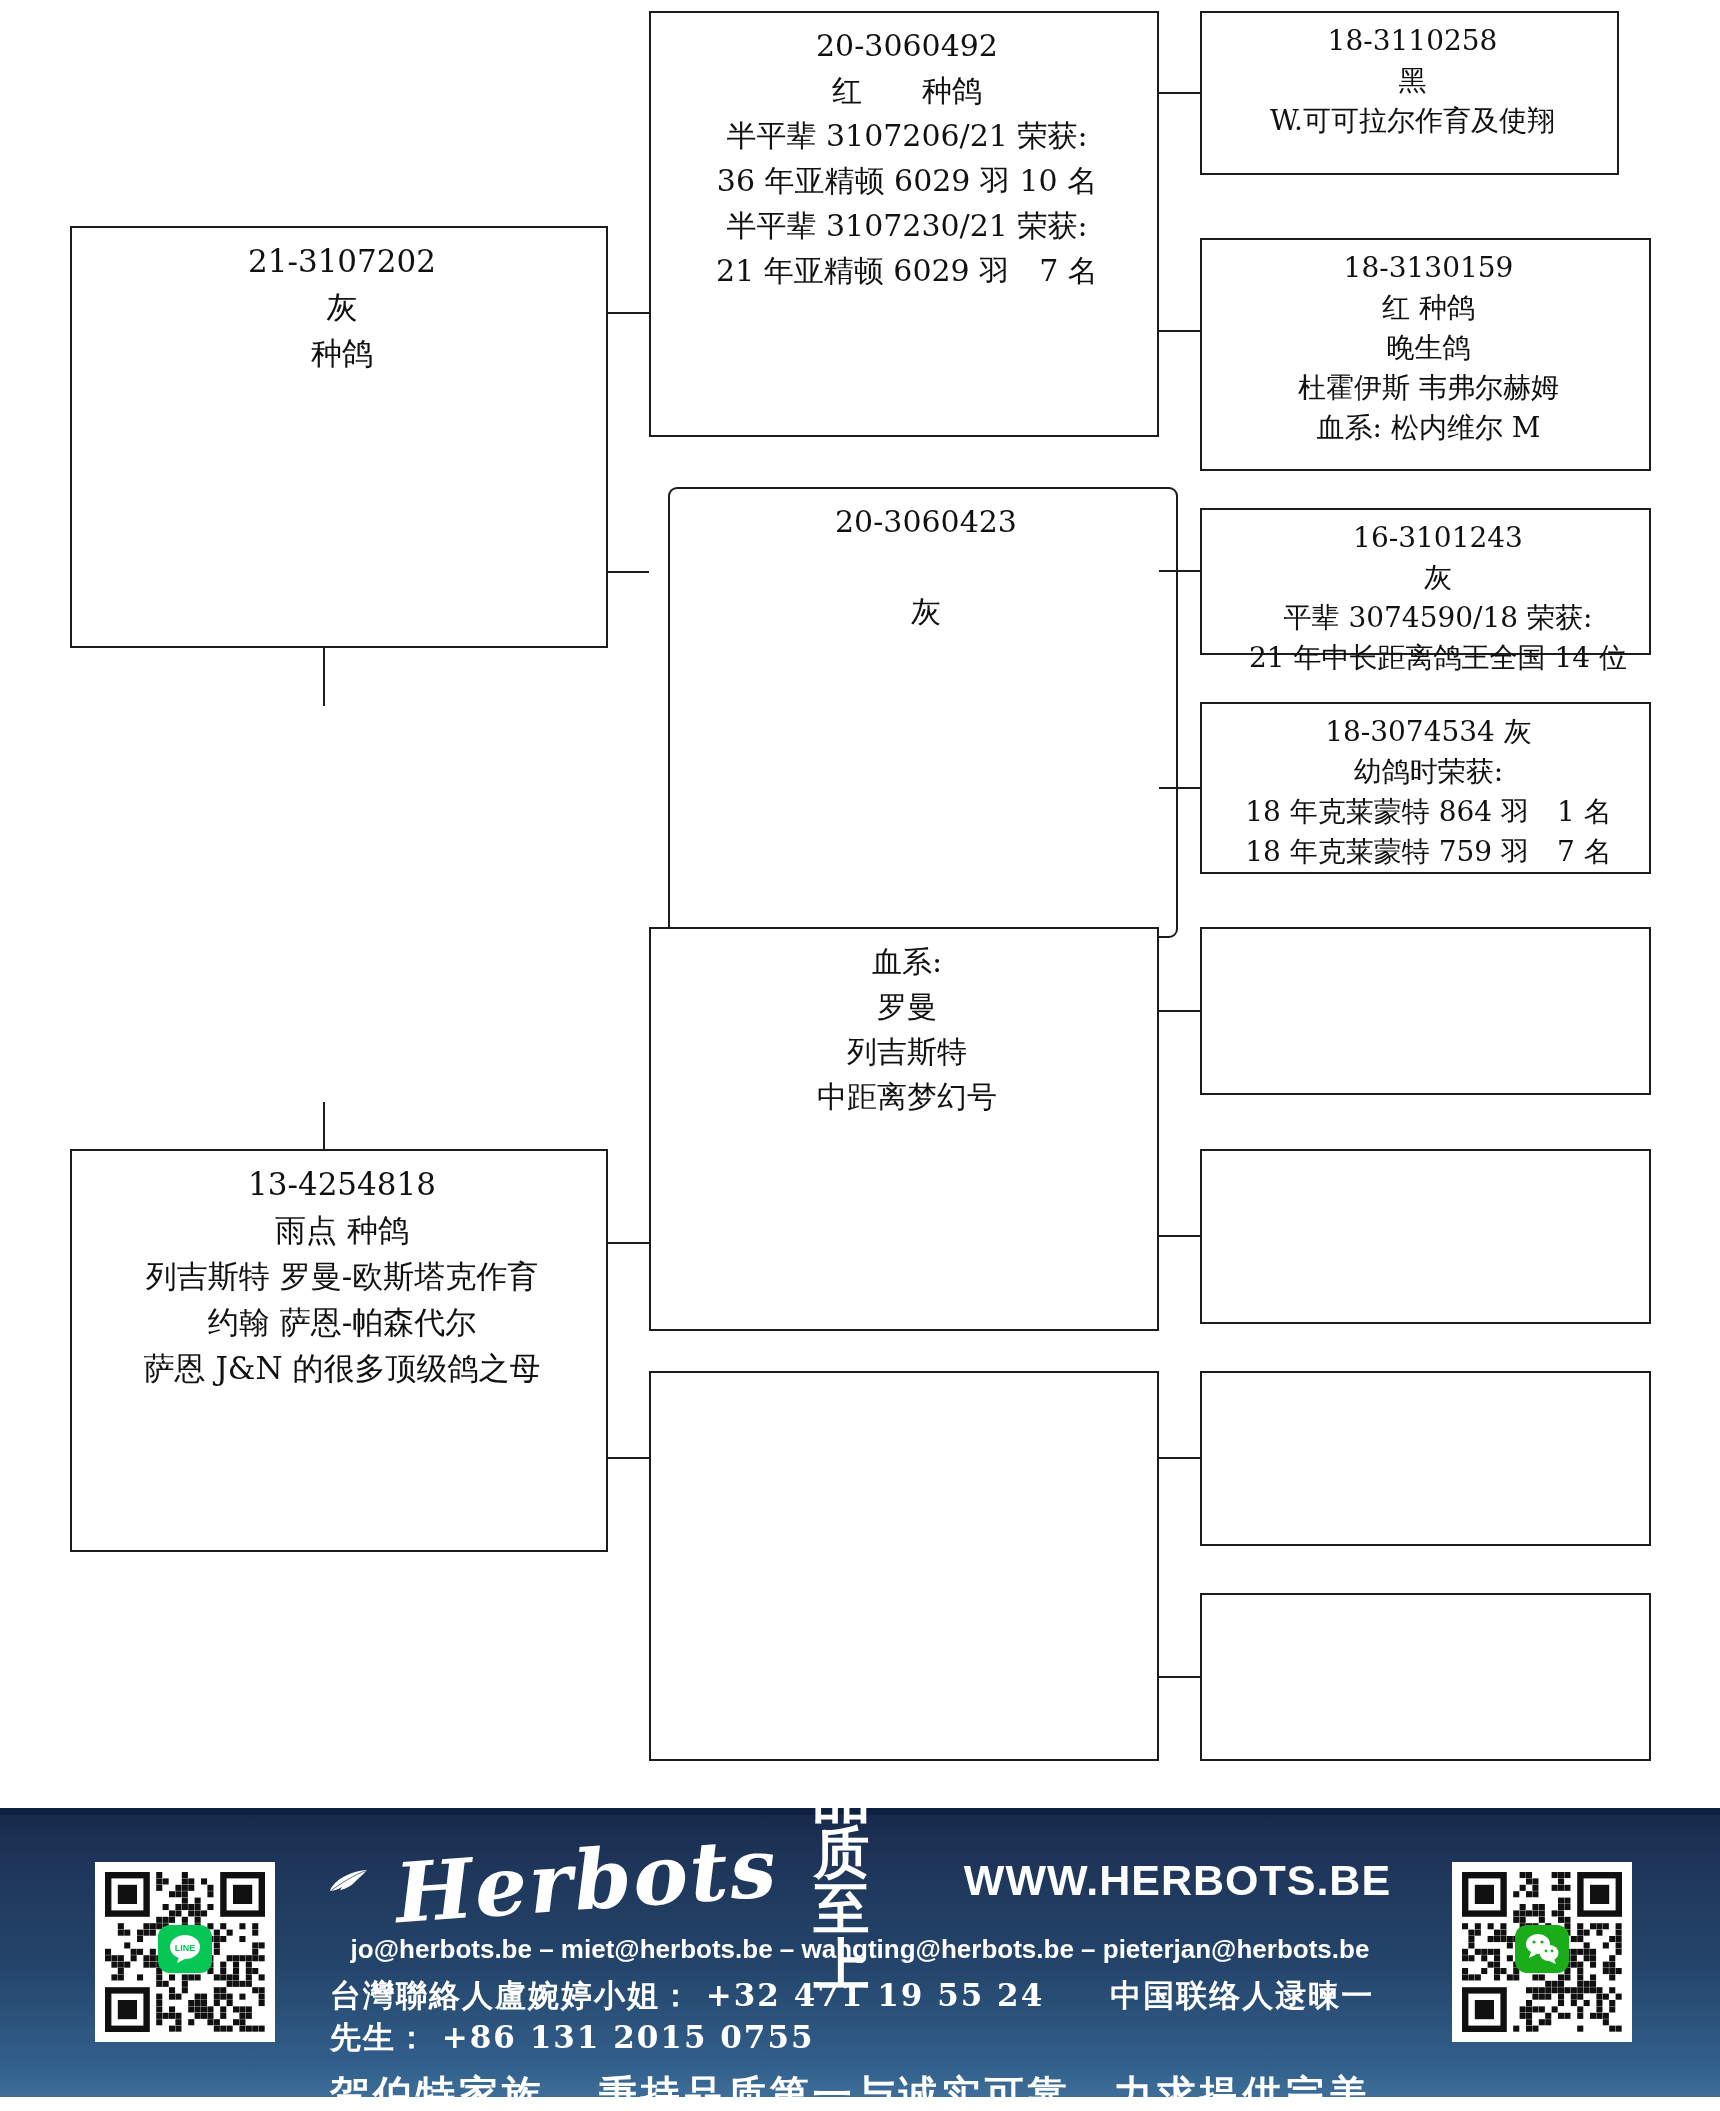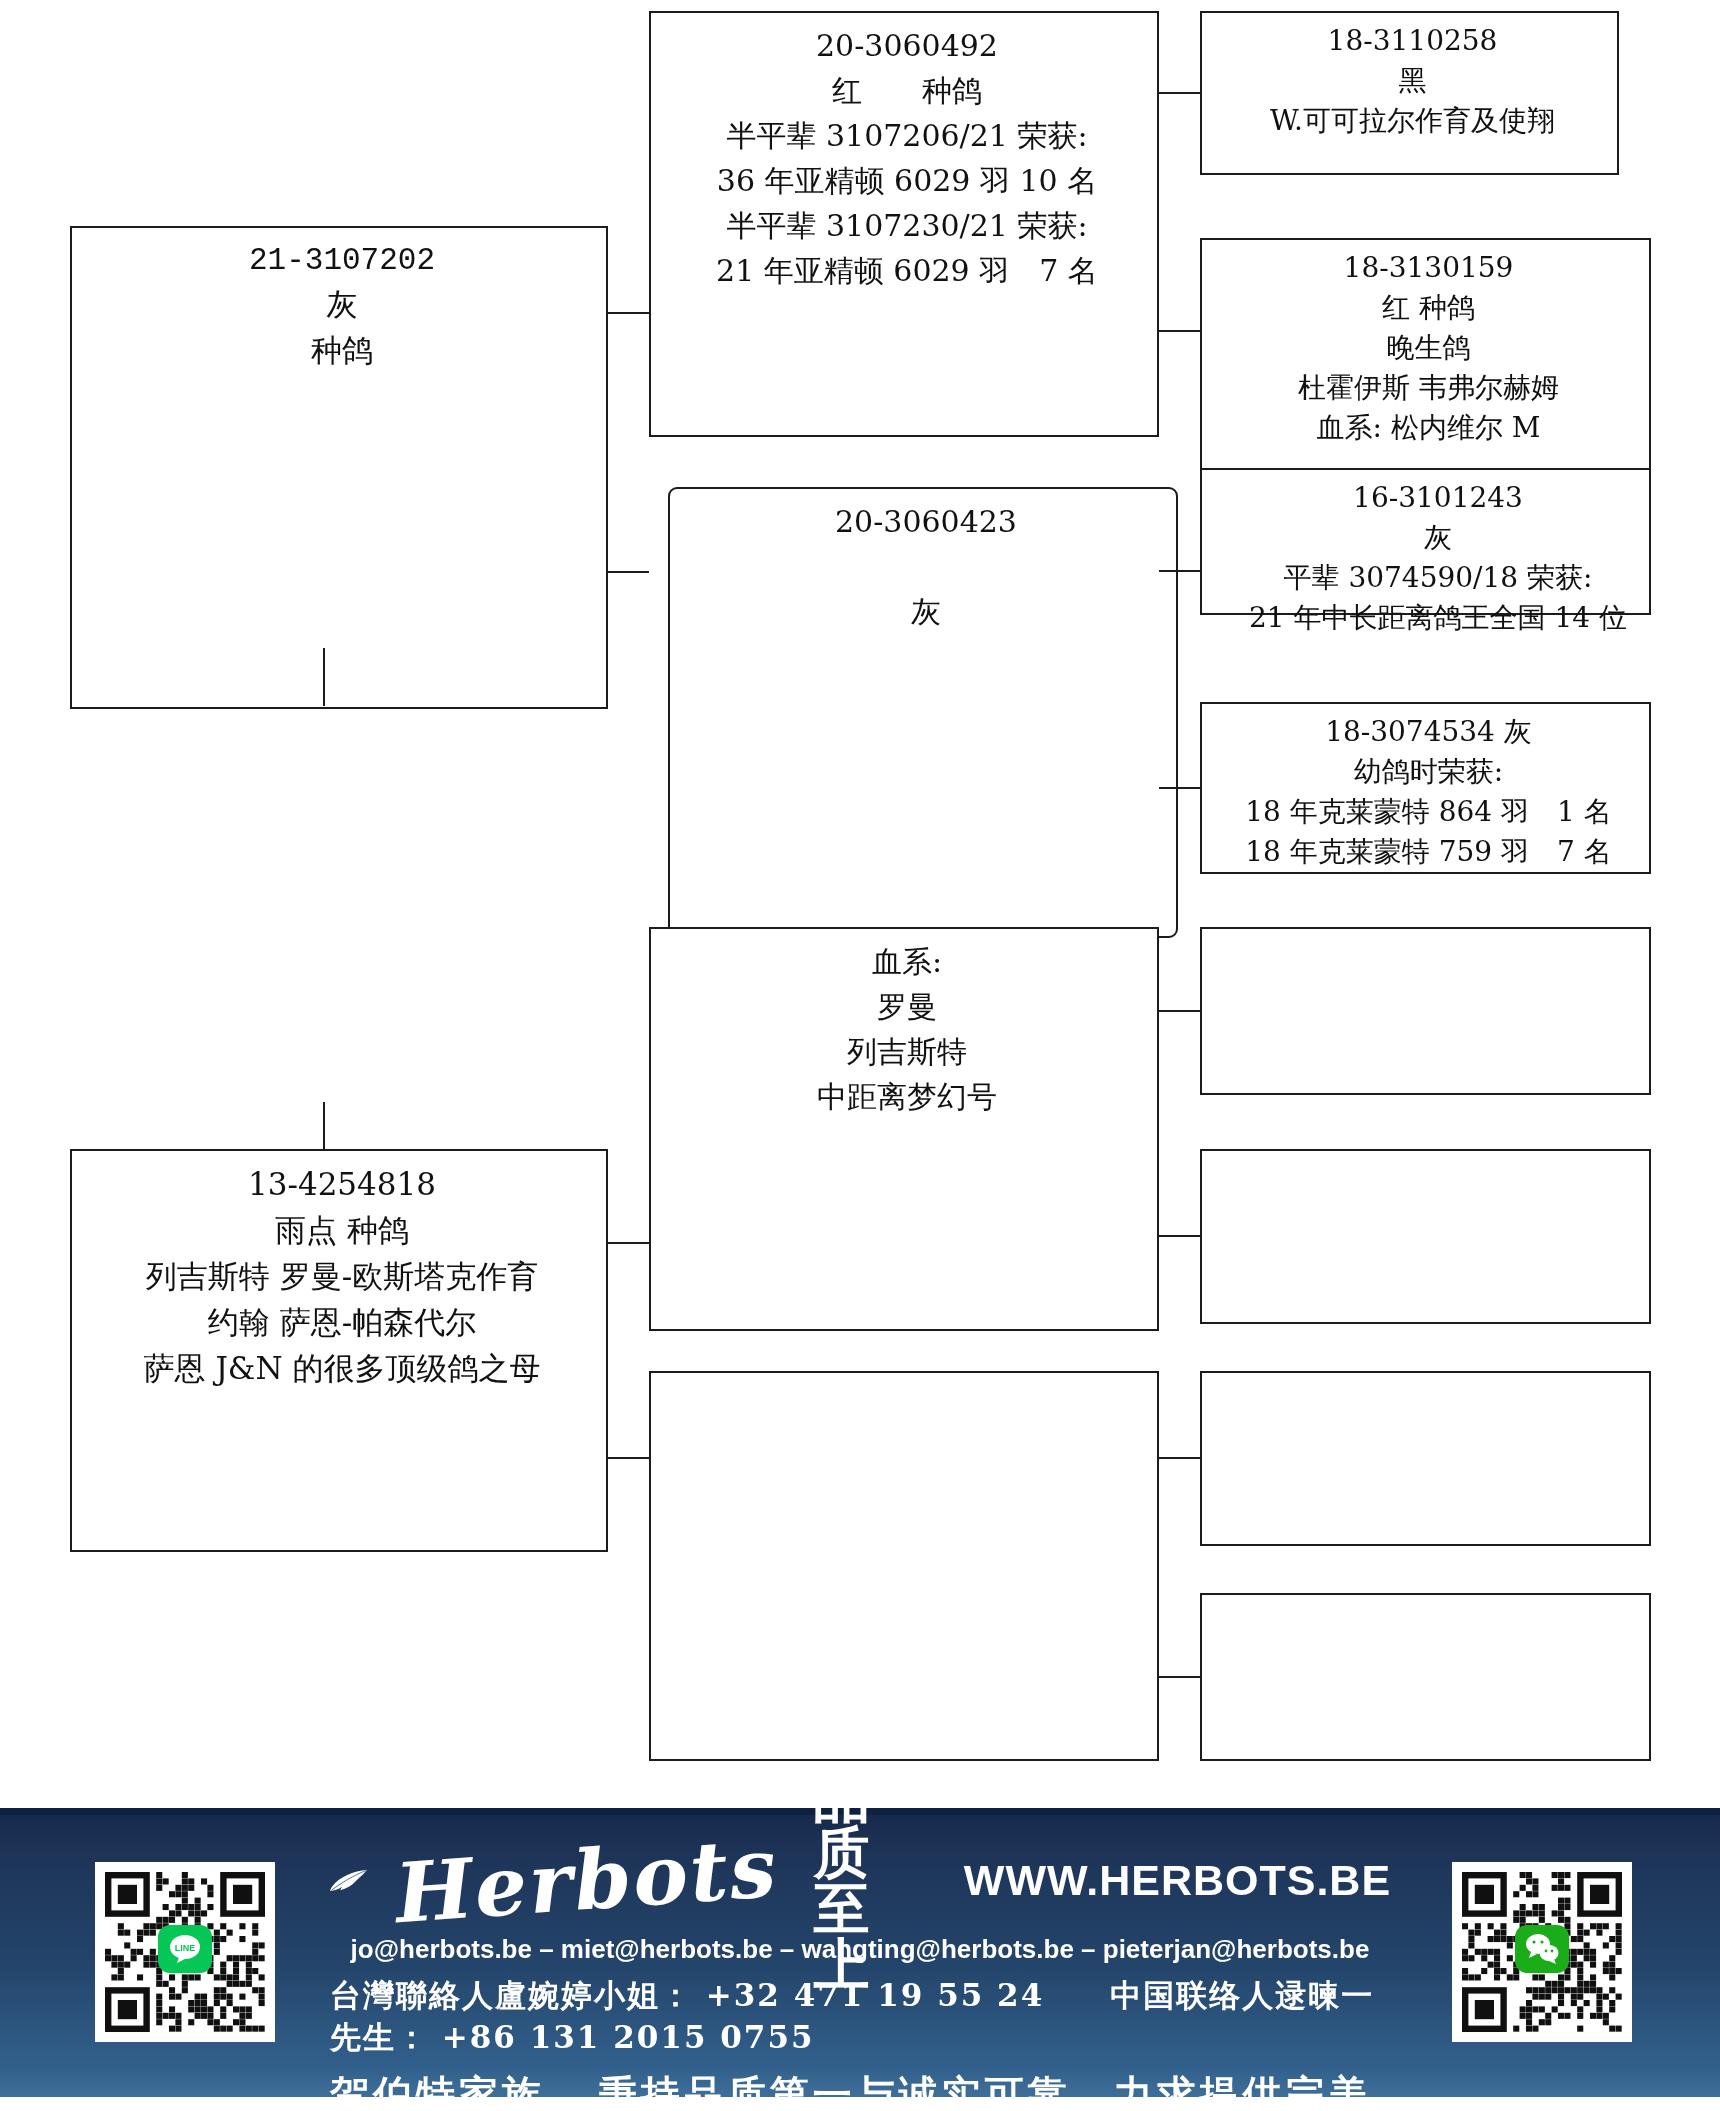--- a/index.html
+++ b/index.html
@@ -34,38 +34,38 @@
   .emails{font-family:"Liberation Sans","DejaVu Sans",sans-serif;font-weight:bold;
           font-size:26px;margin-top:2px;}
   .contacts{font-weight:bold;font-size:31px;margin-top:10px;letter-spacing:2px;}
   .slogan{font-weight:bold;font-size:39px;margin-top:9px;letter-spacing:4px;}
 </style>
 </head>
 <body>
 
 <div class="page">
 
-  <div class="pbox left-col" style="left:70px;top:226px;width:538px;height:483px;font-family:Liberation Mono, monospace;"><div class="box-line">21-3107202</div><div class="box-line">灰</div><div class="box-line">种鸽</div></div>
+  <div class="pbox left-col" style="left:70px;top:226px;width:538px;height:422px;"><div class="box-line">21-3107202</div><div class="box-line">灰</div><div class="box-line">种鸽</div></div>
 
 
   <div class="pbox left-col" style="left:70px;top:1149px;width:538px;height:403px;"><div class="box-line">13-4254818</div><div class="box-line">雨点 种鸽</div><div class="box-line">列吉斯特 罗曼-欧斯塔克作育</div><div class="box-line">约翰 萨恩-帕森代尔</div><div class="box-line">萨恩 J&amp;N 的很多顶级鸽之母</div></div>
 
   <div class="pbox" style="left:649px;top:11px;width:510px;height:426px;"><div class="box-line">20-3060492</div><div class="box-line">红　　种鸽</div><div class="box-line">半平辈 3107206/21 荣获:</div><div class="box-line">36 年亚精顿 6029 羽 10 名</div><div class="box-line">半平辈 3107230/21 荣获:</div><div class="box-line">21 年亚精顿 6029 羽　7 名</div></div>
 
   <div class="pbox" style="left:668px;top:487px;width:510px;height:451px;border-radius:9px;"><div class="box-line">20-3060423</div><div class="box-line">&nbsp;</div><div class="box-line">灰</div></div>
 
   <div class="pbox" style="left:649px;top:927px;width:510px;height:404px;"><div class="box-line">血系:</div><div class="box-line">罗曼</div><div class="box-line">列吉斯特</div><div class="box-line">中距离梦幻号</div></div>
 
   <div class="pbox" style="left:649px;top:1371px;width:510px;height:390px;"></div>
 
   <div class="pbox right-col" style="left:1200px;top:11px;width:419px;height:164px;"><div class="box-line">18-3110258</div><div class="box-line">黑</div><div class="box-line">W.可可拉尔作育及使翔</div></div>
 
   <div class="pbox right-col" style="left:1200px;top:238px;width:451px;height:233px;"><div class="box-line">18-3130159</div><div class="box-line">红 种鸽</div><div class="box-line">晚生鸽</div><div class="box-line">杜霍伊斯 韦弗尔赫姆</div><div class="box-line">血系: 松内维尔 M</div></div>
 
-  <div class="pbox right-col" style="left:1200px;top:468px;width:451px;height:147px;padding-left:39px;"><div class="box-line">16-3101243</div><div class="box-line">灰</div><div class="box-line">平辈 3074590/18 荣获:</div><div class="box-line">21 年中长距离鸽王全国 14 位</div></div>
+  <div class="pbox right-col" style="left:1200px;top:508px;width:451px;height:147px;padding-left:39px;"><div class="box-line">16-3101243</div><div class="box-line">灰</div><div class="box-line">平辈 3074590/18 荣获:</div><div class="box-line">21 年中长距离鸽王全国 14 位</div></div>
 
   <div class="pbox right-col" style="left:1200px;top:702px;width:451px;height:172px;"><div class="box-line">18-3074534 灰</div><div class="box-line">幼鸽时荣获:</div><div class="box-line">18 年克莱蒙特 864 羽　1 名</div><div class="box-line">18 年克莱蒙特 759 羽　7 名</div></div>
 
   <div class="pbox right-col" style="left:1200px;top:927px;width:451px;height:168px;"></div>
 
   <div class="pbox right-col" style="left:1200px;top:1149px;width:451px;height:175px;"></div>
 
   <div class="pbox right-col" style="left:1200px;top:1371px;width:451px;height:175px;"></div>
 
   <div class="pbox right-col" style="left:1200px;top:1593px;width:451px;height:168px;"></div>

